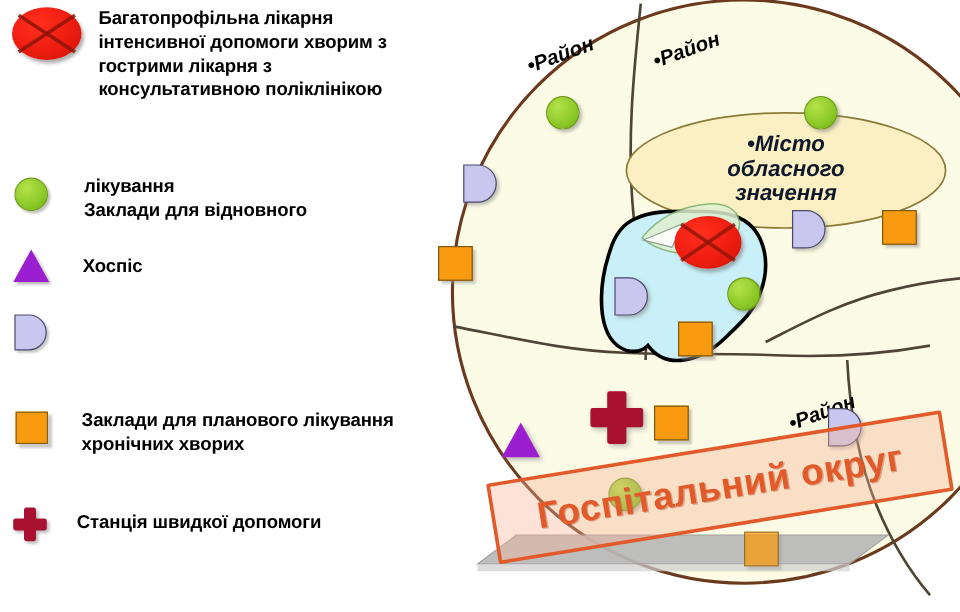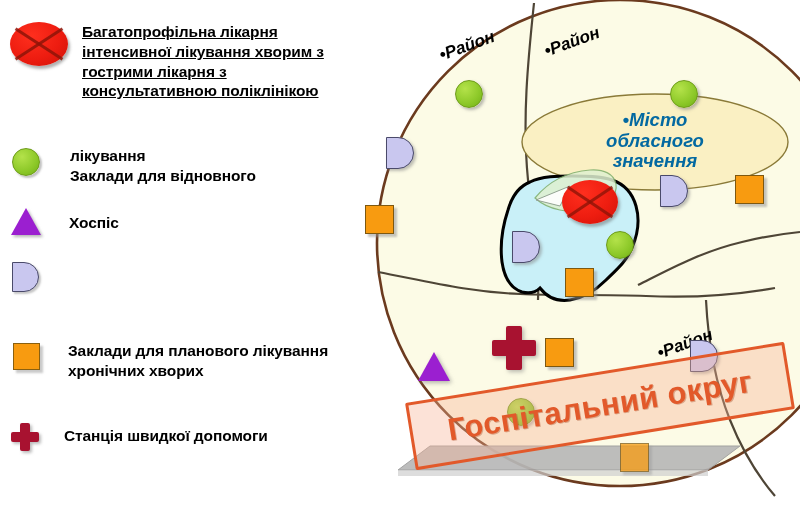--- a/index.html
+++ b/index.html
@@ -120,21 +120,21 @@
     color: #000;
     white-space: nowrap;
     transform-origin: left center;
   }
   #oblast-label {
     position: absolute;
     font-weight: bold;
     font-style: italic;
     font-size: 18.5px;
     line-height: 1.12;
-    color: #0369a1;
+    color: #0f172a;
     text-align: center;
     white-space: nowrap;
     z-index: 22;
   }
 
   
   .mk { position: absolute; z-index: 25; }
   .mk-green {
     width: 26px; height: 26px; border-radius: 50%;
     background: radial-gradient(circle at 35% 30%, #b4e24a 0%, #8cc828 60%, #6fae16 100%);
@@ -275,25 +275,25 @@
   <div class="mk mk-green" style="left:507px; top:398px;"></div>
   <div class="mk mk-orange" style="left:620px; top:443px; opacity:.75;"></div>
 
   <div id="banner">
     <div id="banner-text">Госпітальний округ</div>
   </div>
 </div>
 
 <div id="legend">
 
-  <div class="legend-row" style="left:10px; top:22px; width:380px;text-decoration:underline;">
+  <div class="legend-row" style="left:10px; top:6px; width:380px;">
     <div class="legend-sym sym-hospital"></div>
     <div class="legend-txt" style="margin-left:14px; margin-top:0px;">
       <div>Багатопрофільна лікарня</div>
-      <div>інтенсивної лікування хворим з</div>
+      <div>інтенсивної допомоги хворим з</div>
       <div>гострими лікарня з</div>
       <div>консультативною поліклінікою</div>
     </div>
   </div>
 
   <div class="legend-row" style="left:10px; top:148px; width:380px;">
     <div class="legend-sym sym-green" style="margin-left:2px;"></div>
     <div class="legend-txt" style="margin-left:30px; margin-top:-2px;">
       <div>лікування</div>
       <div>Заклади  для відновного</div>

